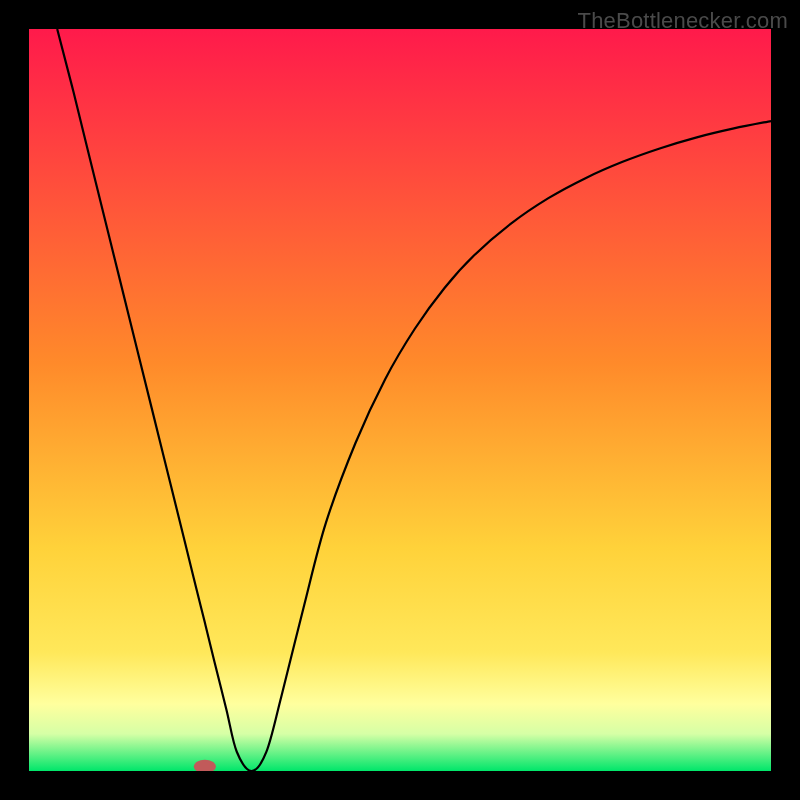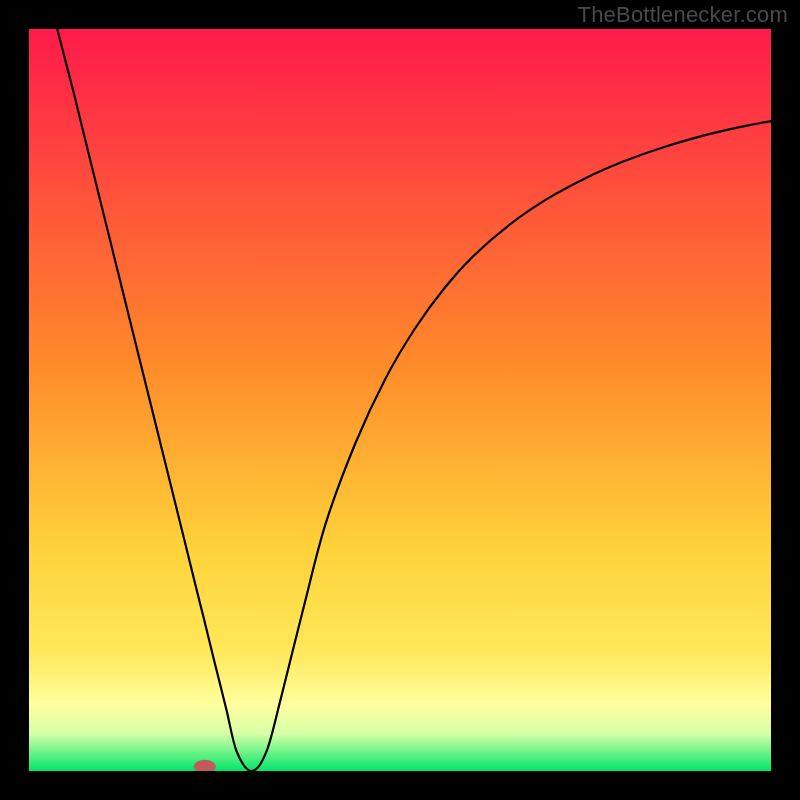--- a/index.html
+++ b/index.html
@@ -11,21 +11,21 @@
     overflow: hidden;
   }
   .frame {
     position: relative;
     width: 800px;
     height: 800px;
     background: #000;
   }
   .attribution {
     position: absolute;
-    top: 2px;
+    top: 8px;
     right: 12px;
     color: #4a4a4a;
     font-family: Arial, Helvetica, sans-serif;
     font-size: 22px;
     letter-spacing: 0.2px;
   }
   .plot-wrap {
     position: absolute;
     left: 29px;
     top: 29px;

